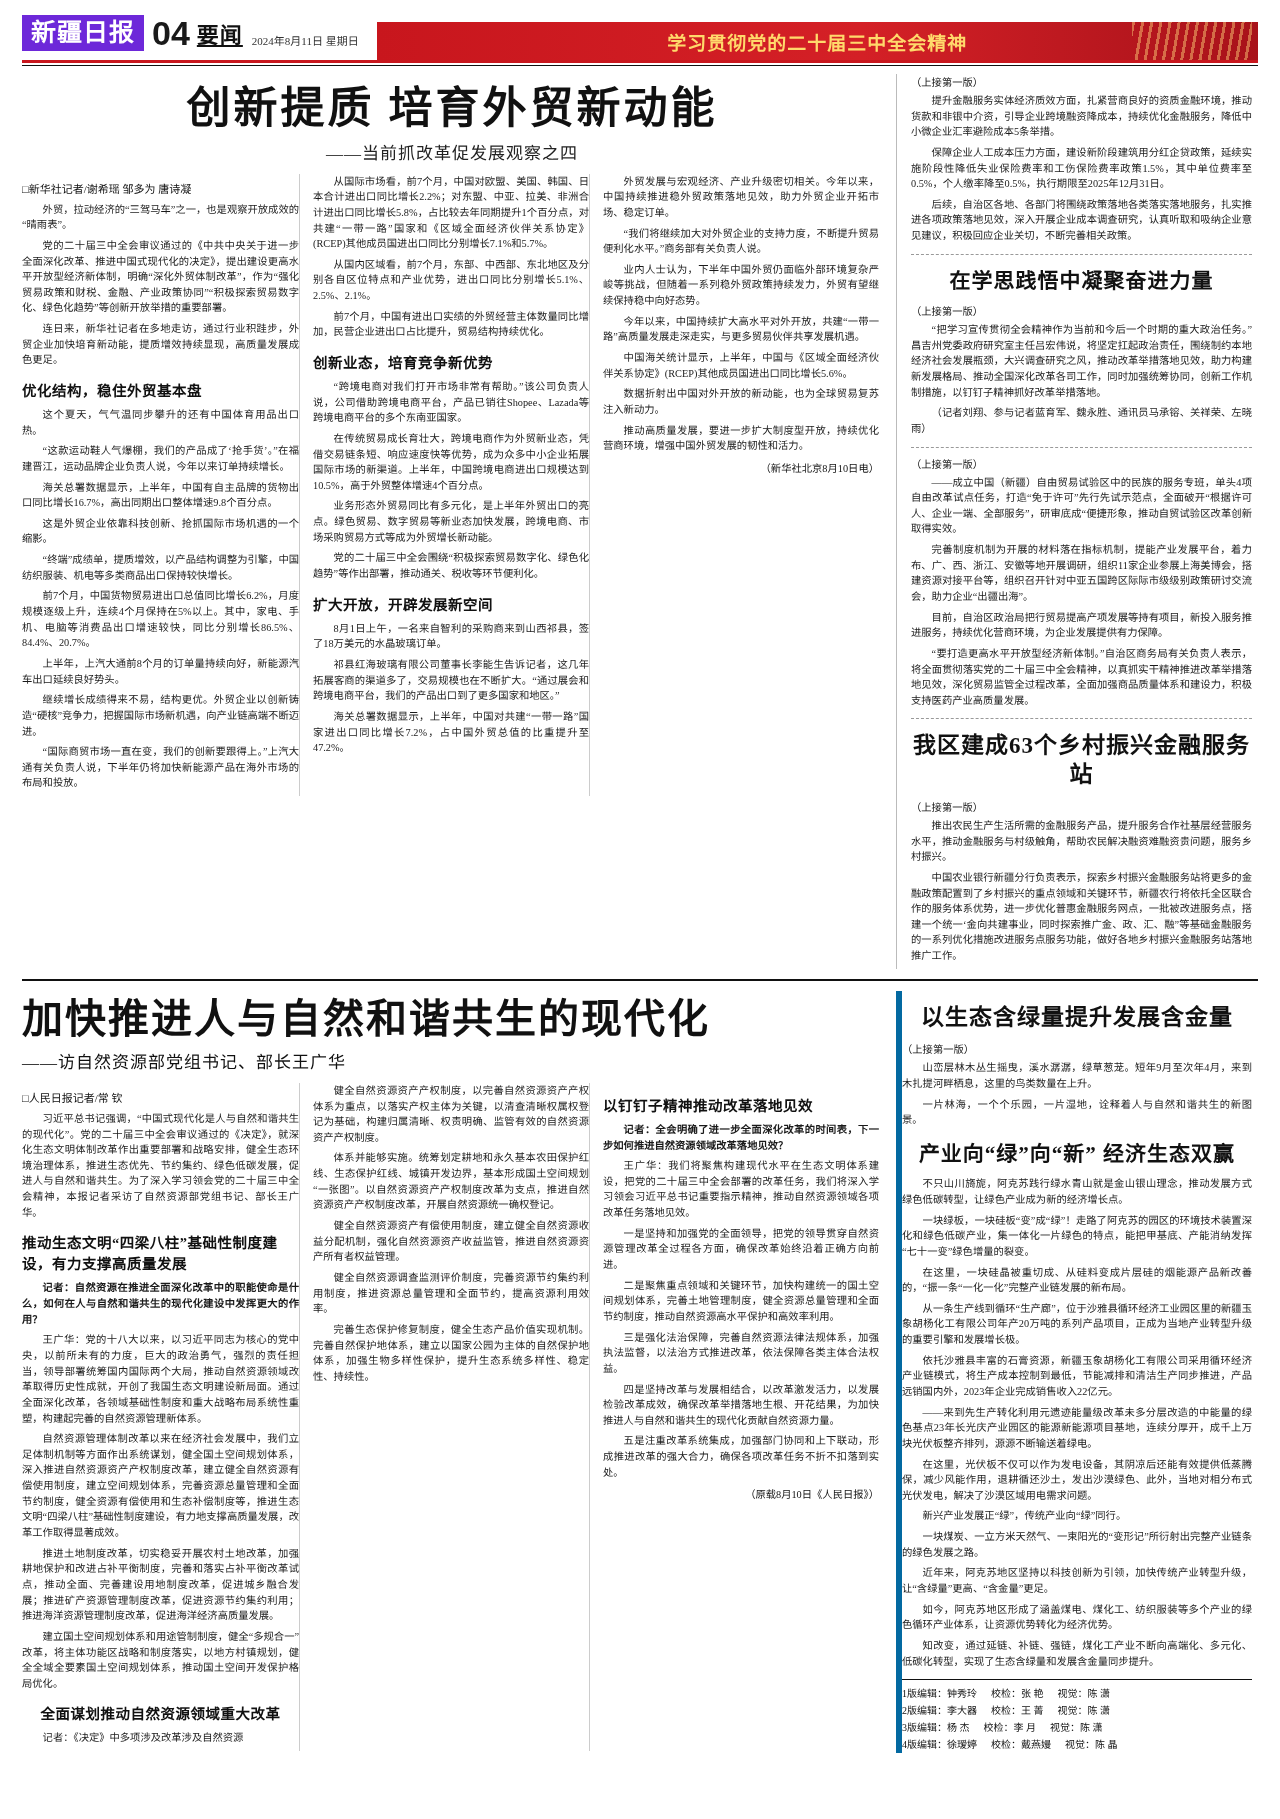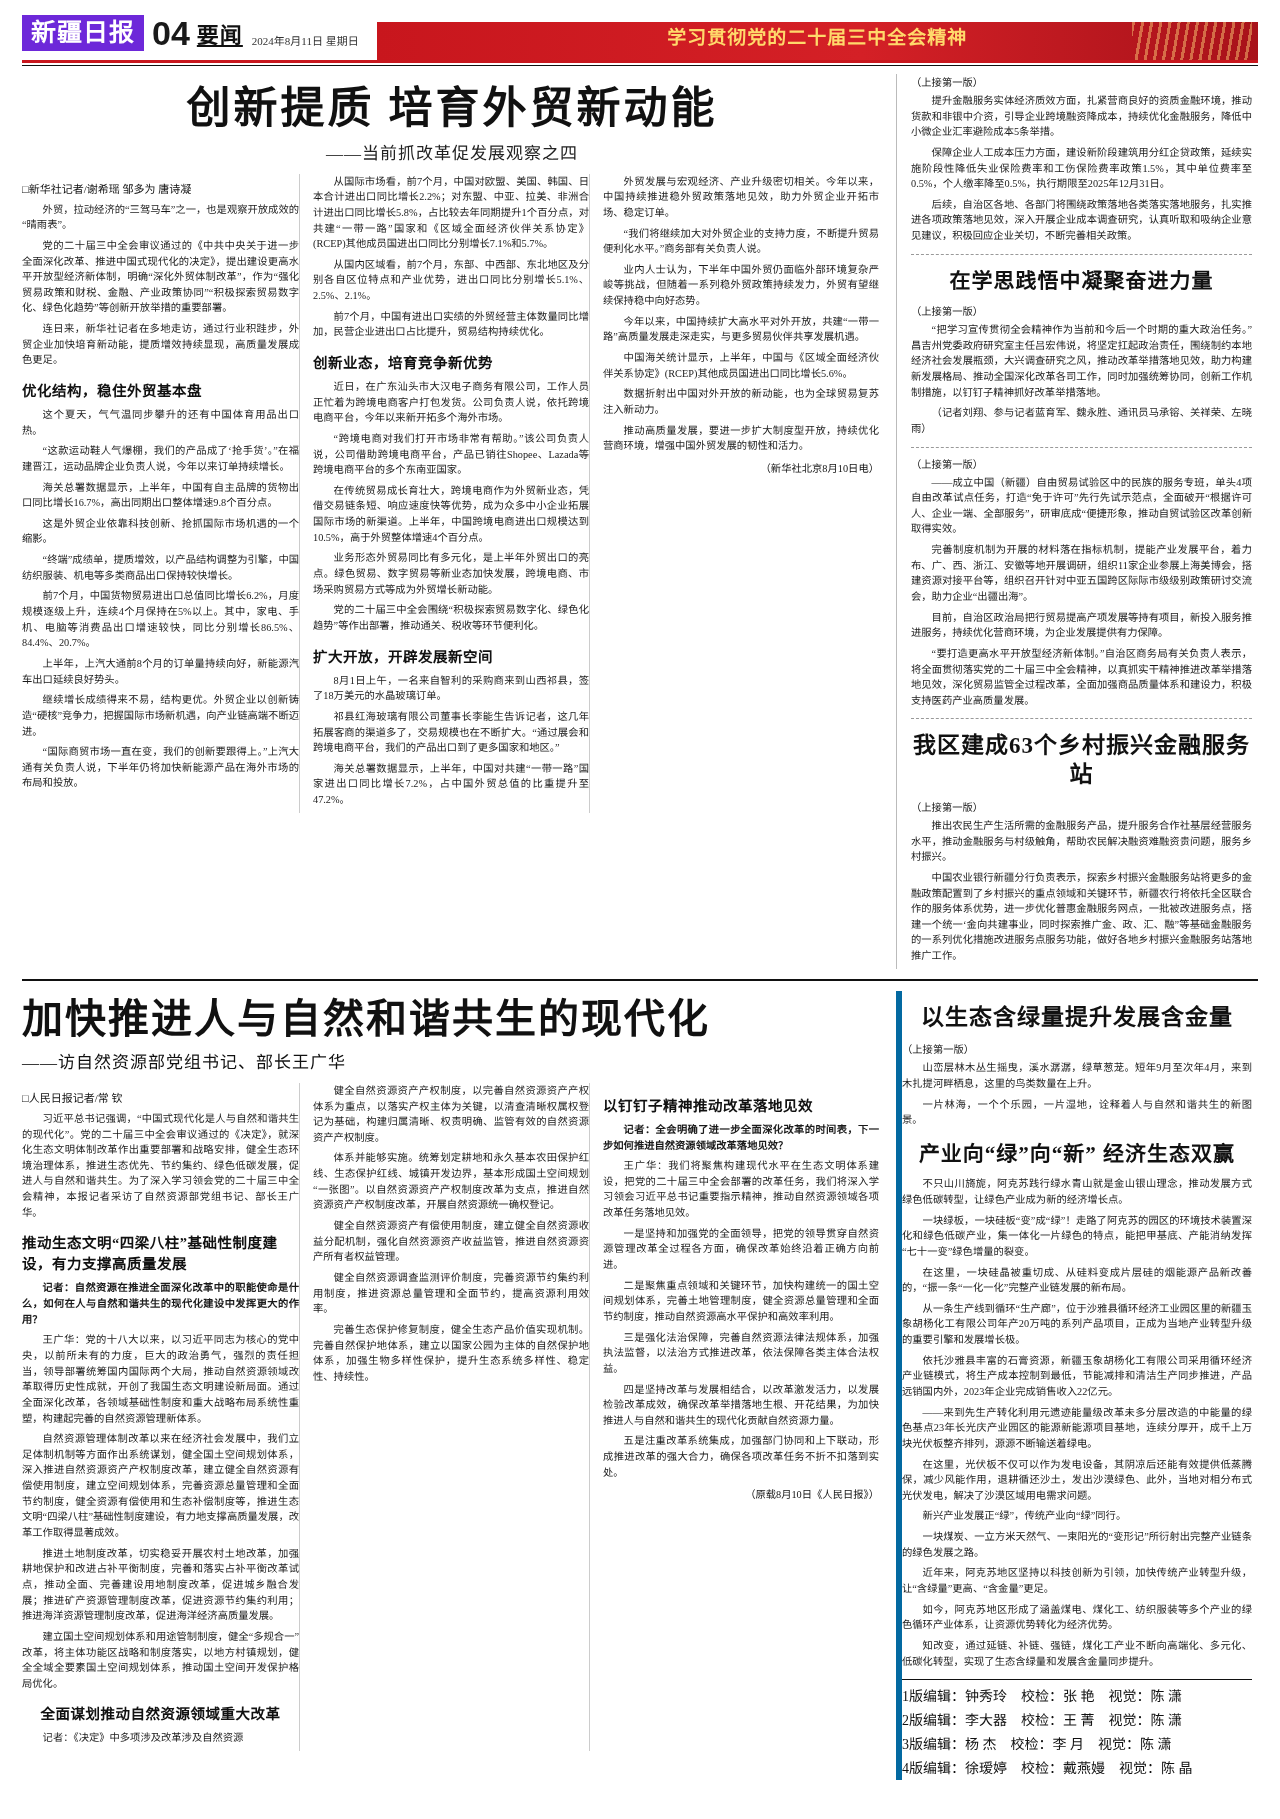--- a/index.html
+++ b/index.html
@@ -29,21 +29,21 @@
   .section-name {
     font-size:22px; font-weight:bold; margin-left:7px; letter-spacing:1px;text-decoration:underline;
   }
   .issue-date {
     font-size:11px; color:#333; margin-left:9px; margin-top:13px; white-space:nowrap;
   }
   .banner {
     flex:1; margin-left:18px; height:38px;
     background:linear-gradient(90deg,#c8161d 0%, #d42026 55%, #a8121a 100%);
     color:#ffd96b; font-weight:bold; font-size:19px;
-    display:flex; justify-content:center;
+    display:flex; align-items:center; justify-content:center;
     letter-spacing:1px; position:relative; overflow:hidden;margin-top:16px;
   }
   .banner .flag {
     position:absolute; right:6px; top:0; bottom:0; width:120px;
     background:
       repeating-linear-gradient(100deg, rgba(255,210,120,.55) 0 3px, rgba(255,210,120,0) 3px 9px);
     opacity:.85;
   }
   .rule-red { height:3px; background:#c8161d; margin:3px 0 2px 0; }
   .rule-thin { height:1px; background:#111; margin-bottom:8px; }
@@ -91,21 +91,21 @@
     font-size:41px; font-weight:bold; letter-spacing:2px; line-height:1.2; margin:4px 0 4px 0;
   }
   .subhead2 { font-size:17px; margin-bottom:10px; letter-spacing:1px; }
 
   .qa-q { font-weight:bold; }
   .tail-note { font-size:10.3px; text-align:right; margin-top:6px; }
 
   
   .credits {
     margin-top:10px; border-top:1px solid #111; padding-top:5px;
-    font-size:14px; line-height:1.7;
+    font-size:10px; line-height:1.7;
   }
   .credits .row { display:flex; gap:14px; }
   .credits .cell { white-space:nowrap; }
   .credits .idx { color:#111; }
 </style>
 </head>
 <body>
 
 <div class="page">
 
@@ -145,21 +145,20 @@
           <p class="body">上半年，上汽大通前8个月的订单量持续向好，新能源汽车出口延续良好势头。</p>
           <p class="body">继续增长成绩得来不易，结构更优。外贸企业以创新铸造“硬核”竞争力，把握国际市场新机遇，向产业链高端不断迈进。</p>
           <p class="body">“国际商贸市场一直在变，我们的创新要跟得上。”上汽大通有关负责人说，下半年仍将加快新能源产品在海外市场的布局和投放。</p>
         </div>
 
         <div class="col sep">
           <p class="body">从国际市场看，前7个月，中国对欧盟、美国、韩国、日本合计进出口同比增长2.2%；对东盟、中亚、拉美、非洲合计进出口同比增长5.8%，占比较去年同期提升1个百分点，对共建“一带一路”国家和《区域全面经济伙伴关系协定》(RCEP)其他成员国进出口同比分别增长7.1%和5.7%。</p>
           <p class="body">从国内区域看，前7个月，东部、中西部、东北地区及分别各自区位特点和产业优势，进出口同比分别增长5.1%、2.5%、2.1%。</p>
           <p class="body">前7个月，中国有进出口实绩的外贸经营主体数量同比增加，民营企业进出口占比提升，贸易结构持续优化。</p>
           <h3 class="sub">创新业态，培育竞争新优势</h3>
-          <p class="body">近日，在广东汕头市大汉电子商务有限公司，工作人员正忙着为跨境电商客户打包发货。公司负责人说，依托跨境电商平台，今年以来新开拓多个海外市场。</p>
           <p class="body">“跨境电商对我们打开市场非常有帮助。”该公司负责人说，公司借助跨境电商平台，产品已销往Shopee、Lazada等跨境电商平台的多个东南亚国家。</p>
           <p class="body">在传统贸易成长育壮大，跨境电商作为外贸新业态，凭借交易链条短、响应速度快等优势，成为众多中小企业拓展国际市场的新渠道。上半年，中国跨境电商进出口规模达到10.5%，高于外贸整体增速4个百分点。</p>
           <p class="body">业务形态外贸易同比有多元化，是上半年外贸出口的亮点。绿色贸易、数字贸易等新业态加快发展，跨境电商、市场采购贸易方式等成为外贸增长新动能。</p>
           <p class="body">党的二十届三中全会围绕“积极探索贸易数字化、绿色化趋势”等作出部署，推动通关、税收等环节便利化。</p>
           <h3 class="sub">扩大开放，开辟发展新空间</h3>
           <p class="body">8月1日上午，一名来自智利的采购商来到山西祁县，签了18万美元的水晶玻璃订单。</p>
           <p class="body">祁县红海玻璃有限公司董事长李能生告诉记者，这几年拓展客商的渠道多了，交易规模也在不断扩大。“通过展会和跨境电商平台，我们的产品出口到了更多国家和地区。”</p>
           <p class="body">海关总署数据显示，上半年，中国对共建“一带一路”国家进出口同比增长7.2%，占中国外贸总值的比重提升至47.2%。</p>
         </div>
 

